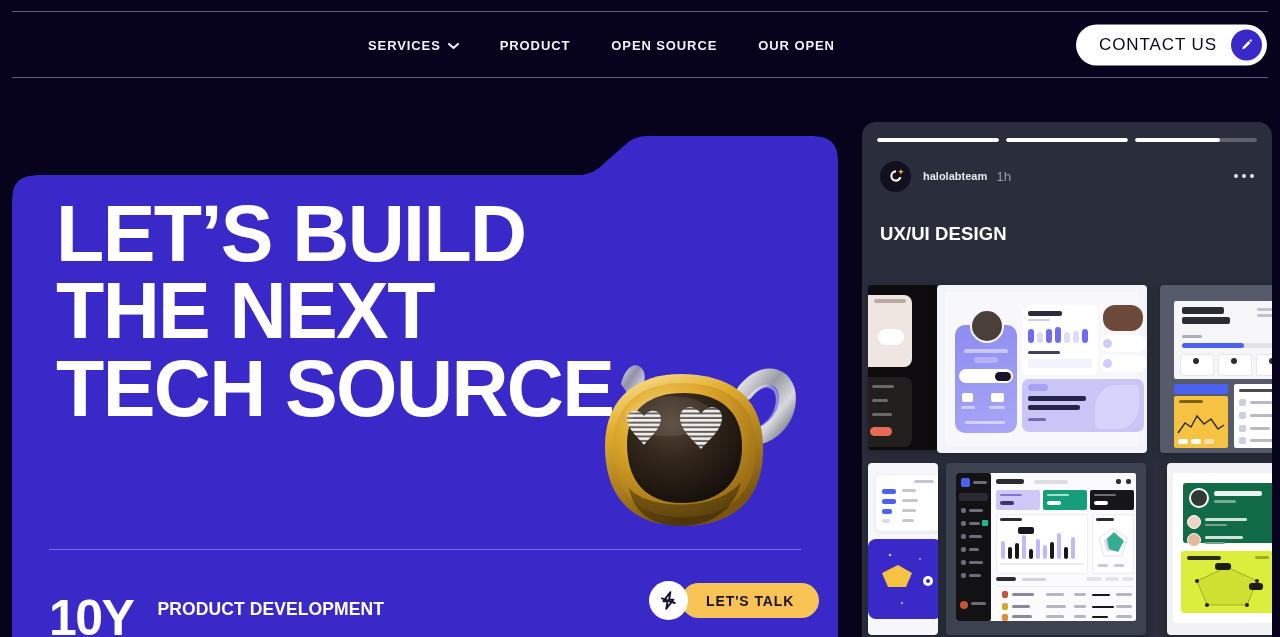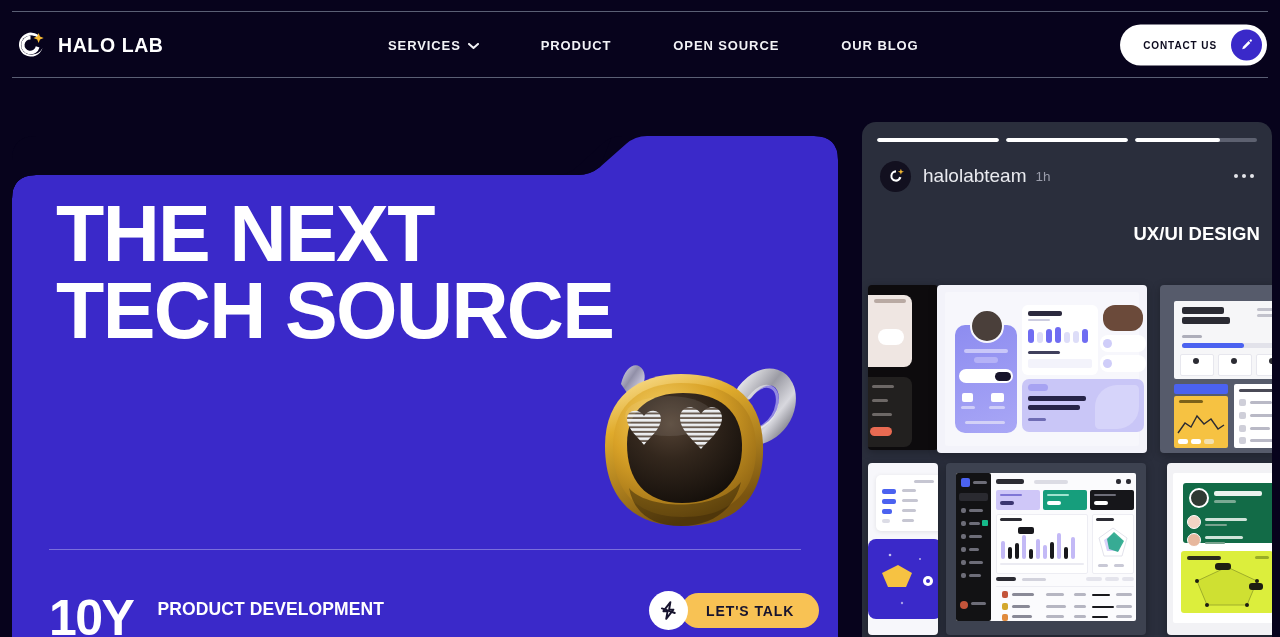--- a/index.html
+++ b/index.html
@@ -38,42 +38,42 @@
     cursor: pointer;
   }
   .logo-mark { position: relative; width: 33px; height: 33px; }
   .logo-mark svg { display: block; }
   .logo-text {
     color: #ffffff; font-size: 19.5px; font-weight: bold;
     letter-spacing: 0.6px;
   }
 
   .nav {
-    position: absolute; left: 388px; top: 50%;
+    position: absolute; left: 368px; top: 50%;
     transform: translateY(-50%);
-    display: flex; align-items: center; gap: 62px;
+    display: flex; align-items: center; gap: 41px;
   }
   .nav-item {
     display: flex; align-items: center; gap: 7px;
     color: #f2f2f6; font-size: 13px; font-weight: bold;
     letter-spacing: 0.9px; cursor: pointer; white-space: nowrap;
   }
   .chev { display: block; }
 
   .contact-btn {
     position: absolute; right: 13px; top: 50%;
     transform: translateY(-50%);
     height: 41px; background: #ffffff;
     border-radius: 21px;
     display: flex; align-items: center;
     padding: 0 5px 0 23px; gap: 14px;
     cursor: pointer;
   }
   .contact-label {
-    color: #0c0a1e; font-size: 10px; font-weight: bold;
+    color: #0c0a1e; font-size: 17px; font-weight: normal;
     letter-spacing: 0.9px; white-space: nowrap;
   }
   .contact-icon {
     width: 31px; height: 31px; border-radius: 50%;
     background: #3a29c9;
     display: flex; align-items: center; justify-content: center;
   }
 
   
   .hero {
@@ -121,21 +121,21 @@
     margin-top: 16px;
   }
   .hero-sub {
     margin-left: 24px; margin-top: 21px;
     color: #ffffff; font-size: 17.5px; font-weight: bold;
     line-height: 1.32; letter-spacing: 0.1px;
   }
   .hero-sub span { display: block; }
 
   .talk-btn {
-    position: absolute; left: 600px; top: 14px;
+    position: absolute; left: 600px; top: 4px;
     display: flex; align-items: center;
     cursor: pointer;
   }
   .talk-bolt {
     width: 39px; height: 39px; border-radius: 50%;
     background: #ffffff; position: relative; z-index: 2;
     display: flex; align-items: center; justify-content: center;
   }
   .talk-pill {
     height: 35px; background: #f8c254;
@@ -173,41 +173,41 @@
     display: flex; align-items: center;
   }
   .story-avatar {
     width: 31px; height: 31px; border-radius: 50%;
     background: #12101f;
     display: flex; align-items: center; justify-content: center;
     flex: 0 0 auto;
   }
   .story-user {
     margin-left: 12px;
-    color: #e9eaef; font-size: 19px; font-weight: normal;
+    color: #e9eaef; font-size: 11px; font-weight: bold;
   }
   .story-time {
     margin-left: 9px; color: #9a9dab; font-size: 13.5px;
   }
   .story-more {
     margin-left: auto; display: flex; gap: 4px; align-items: center;
     cursor: pointer; padding: 6px 2px;
   }
   .story-more i {
     width: 4px; height: 4px; border-radius: 50%; background: #e4e5ea;
     display: block;
   }
 
   .story-title {
     position: absolute; left: 18px; top: 100px;
     width: 380px;
     color: #ffffff; font-size: 18.5px; font-weight: bold;
     line-height: 1.25; letter-spacing: 0.1px;
   }
-  .story-title span { display: block; white-space: nowrap; text-align: right; }
+  .story-title span { display: block; white-space: nowrap; }
 
   .story-grid {
     position: absolute; left: 0; top: 163px;
     width: 410px; height: 400px;
   }
 
   
   .mock { position: absolute; overflow: hidden; }
   .mock.sh { box-shadow: 0 2px 9px rgba(0,0,0,0.28); }
 
@@ -227,49 +227,38 @@
 </head>
 <body>
 
 <div id="page">
 
   <div class="header">
     <div class="hdr-rule top"></div>
     <div class="hdr-rule bot"></div>
 
     <div class="hdr-inner">
-      <div class="logo-wrap">
-        <span class="logo-mark">
-          <svg class="logo-svg" width="33" height="33" viewBox="0 0 33 33">
-            <path d="M27 9.5 A12 12 0 1 0 28.5 19.5 A12 12 0 0 1 18 26 A9.5 9.5 0 0 1 18 7 A9.5 9.5 0 0 1 24.5 9.6 Z" fill="#ffffff"></path>
-            <circle cx="16.5" cy="16.5" r="9.6" fill="#07031c"></circle>
-            <path d="M16.5 7.2 A9.3 9.3 0 1 0 25.5 19 L21.8 17.8 A5.7 5.7 0 1 1 16.5 10.9 Z" fill="#ffffff"></path>
-            <path d="M24.6 4.4 L26.0 8.1 L29.7 9.5 L26.0 10.9 L24.6 14.6 L23.2 10.9 L19.5 9.5 L23.2 8.1 Z" fill="#f5b932"></path>
-          </svg>
-        </span>
-        <span class="logo-text">HALO LAB</span>
-      </div>
 
       <div class="nav">
         <div class="nav-item">
           <span>SERVICES</span>
           <span class="chev">
             <svg width="11" height="7" viewBox="0 0 11 7">
               <path d="M1 1.4 L5.5 5.6 L10 1.4" fill="none" stroke="#f2f2f6" stroke-width="2" stroke-linecap="round" stroke-linejoin="round"></path>
             </svg>
           </span>
         </div>
         <div class="nav-item">
           <span>PRODUCT</span>
         </div>
         <div class="nav-item">
           <span>OPEN SOURCE</span>
         </div>
         <div class="nav-item">
-          <span>OUR BLOG</span>
+          <span>OUR OPEN</span>
         </div>
       </div>
 
       <div class="contact-btn">
         <span class="contact-label">CONTACT US</span>
         <span class="contact-icon">
           <svg class="pen-svg" width="15" height="15" viewBox="0 0 15 15">
             <path d="M3.2 11.8 L4.0 9.2 L9.6 3.6 L11.4 5.4 L5.8 11.0 Z" fill="#ffffff"></path>
             <path d="M10.3 2.9 L11.0 2.2 A1.1 1.1 0 0 1 12.6 3.8 L11.9 4.5 Z" fill="#ffffff"></path>
           </svg>
@@ -289,20 +278,21 @@
                Q578 53 566 53
                L24 53
                Q0 53 0 77 Z" fill="#3a29c9"></path>
       <path d="M0 38 Q0 14 24 14 L600 14 L588 45 Q578 53 566 53 L24 53 Q0 53 0 77 Z" fill="#07031c"></path>
       <path d="M0 167 L0 38 Q0 14 24 14 L610 14 Q598 14 590 22 L566 44 Q557 53 545 53 L24 53 Q0 53 0 77 Z" fill="#07031c"></path>
       <path d="M22 14 L826 14 L826 38 Q826 14 802 14 Z" fill="#07031c"></path>
     </svg>
 
     <div class="hero-content">
       <div class="hero-title">
+        <span class="ln">LET’S BUILD</span>
         <span class="ln">THE NEXT</span>
         <span class="ln">TECH SOURCE</span>
       </div>
 
       <div class="robot">
         <svg class="robot-svg" width="225" height="205" viewBox="0 0 225 205">
           <defs>
             <radialGradient id="gGold" cx="35%" cy="25%" r="85%">
               <stop offset="0%" stop-color="#f4cf64"></stop>
               <stop offset="45%" stop-color="#d9a227"></stop>

